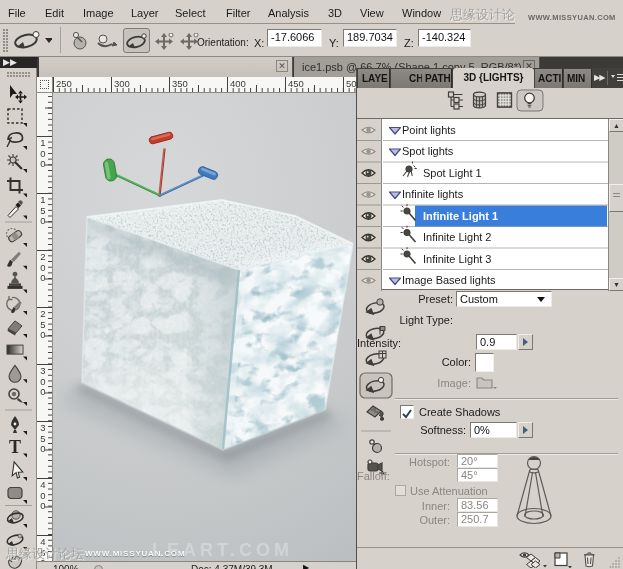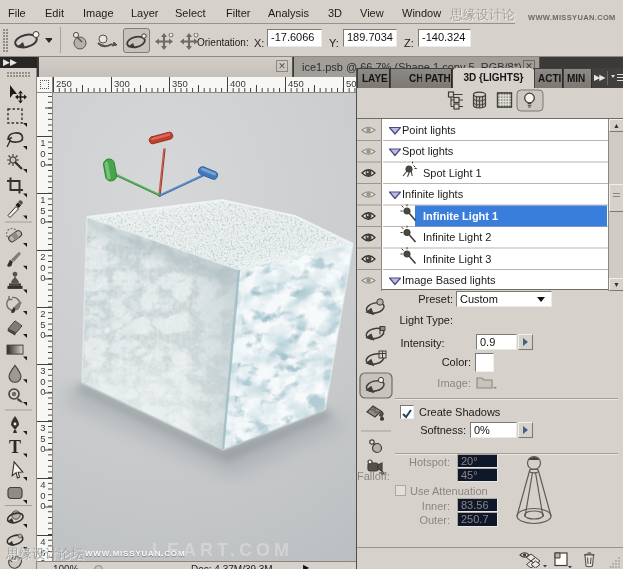--- a/index.html
+++ b/index.html
@@ -1,18 +1,18 @@
 <!DOCTYPE html>
 <html><head><meta charset="utf-8"><style>
 *{margin:0;padding:0;box-sizing:border-box}
 body{width:623px;height:569px;overflow:hidden;position:relative;font-family:"Liberation Sans",sans-serif;background:#d6d2cb}
 .abs{position:absolute}
 .t{position:absolute;white-space:nowrap;font:11px "Liberation Sans",sans-serif;color:#1b1b1b}
 .fld{position:absolute;background:#fff;border:1px solid;border-color:#7d7a74 #eceae6 #eceae6 #7d7a74;font:11px "Liberation Sans",sans-serif;color:#111;padding:1px 3px}
-.dfld{position:absolute;background:#0f172a;border:1px solid;border-color:#aba8a2 #e9e7e3 #e9e7e3 #aba8a2;font:11px "Liberation Sans",sans-serif;color:#8a8780;padding:0 3px}
+.dfld{position:absolute;background:#ffffff;border:1px solid;border-color:#aba8a2 #e9e7e3 #e9e7e3 #aba8a2;font:11px "Liberation Sans",sans-serif;color:#8a8780;padding:0 3px}
 .glab{position:absolute;white-space:nowrap;font:11px "Liberation Sans",sans-serif;color:#8a8780}
 .sep{position:absolute;height:1px;background:#a19e98;box-shadow:0 1px 0 #ebe9e5}
 #hruler{background-image:linear-gradient(90deg,#44413c 0 1px,transparent 1px),linear-gradient(90deg,#44413c 0 1px,transparent 1px),linear-gradient(90deg,#44413c 0 1px,transparent 1px);background-size:5.8px 4px,29px 7px,58px 16px;background-position:0 100%,0 100%,0 100%;background-repeat:repeat-x}
 #hruler span{position:absolute;top:1px;font-size:9.5px;color:#3a3a38}
 #vruler{background-image:linear-gradient(180deg,#44413c 0 1px,transparent 1px),linear-gradient(180deg,#44413c 0 1px,transparent 1px),linear-gradient(180deg,#44413c 0 1px,transparent 1px);background-size:4px 5.7px,7px 28.5px,16px 57px;background-position:right 0 top 3.1px,right 0 top 14.5px,right 0 top 43px;background-repeat:repeat-y}
 #vruler div{position:absolute;left:2px;font-size:9.5px;line-height:10.5px;color:#3a3a38;width:8px;text-align:center}
 </style></head><body>
 
 <div class="abs" style="left:0;top:0;width:515px;height:24px;background:#d6d2cb;border-bottom:1px solid #979289">
 <span class="t" style="left:8px;top:7px">File</span>
@@ -610,21 +610,21 @@
             <rect x="-7" y="-4" width="10" height="8" rx="2" fill="#55524d"></rect>
             <path d="M3 -2 l4 -2 v8 l-4 -2 z" fill="#55524d"></path>
             <circle cx="-5" cy="-5" r="2" fill="#f0efeb"></circle>
             <path d="M4 6 h5 M9 6 l-2 -1.5 v3 z" fill="#403e3a"></path>
           </g>
  </g>
 </svg>
 <span class="t" style="left:0;top:225px;width:96px;text-align:right;display:block">Preset:</span>
 <div class="fld" style="left:99px;top:223px;width:96px;height:16px">Custom<span style="position:absolute;right:6px;top:5px;width:0;height:0;border:4px solid transparent;border-top:5px solid #111"></span></div>
 <span class="t" style="left:0;top:246px;width:96px;text-align:right;display:block">Light Type:</span>
-<span class="t" style="left:8px;top:269px;width:115px;text-align:center;display:block">Intensity:</span>
+<span class="t" style="left:0;top:269px;width:115px;text-align:left;display:block">Intensity:</span>
 <div class="fld" style="left:119px;top:266px;width:41px;height:16px">0.9</div>
 <div class="abs" style="left:161px;top:266px;width:15px;height:16px;background:#d6d2cb;border:1px solid;border-color:#f0efec #7b7872 #7b7872 #f0efec">
         <span style="position:absolute;left:4px;top:3px;width:0;height:0;border:4px solid transparent;border-left:5px solid #44607e"></span>
       </div>
 <span class="t" style="left:0;top:288px;width:114px;text-align:right;display:block">Color:</span>
 <div class="abs" style="left:118px;top:285px;width:19px;height:19px;background:#fff;border:1px solid;border-color:#7b7872 #f0efec #f0efec #7b7872"></div>
 <span class="glab" style="left:0;top:309px;width:114px;text-align:right;display:block">Image:</span>
 <svg class="abs" style="left:119px;top:307px" width="22" height="14">
         <path d="M1 3 h5 l2 2 h8 v8 H1 Z" fill="#c8c4bd" stroke="#8a8781" stroke-width="1.1"></path>
         <path d="M17 12 l4 0 -2 2 z" fill="#8a8781"></path>

